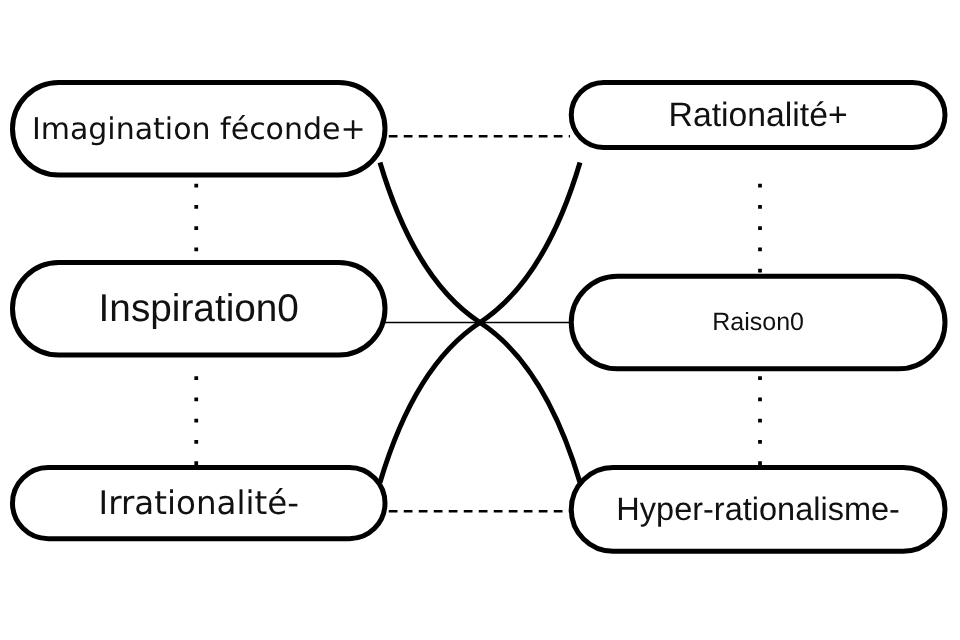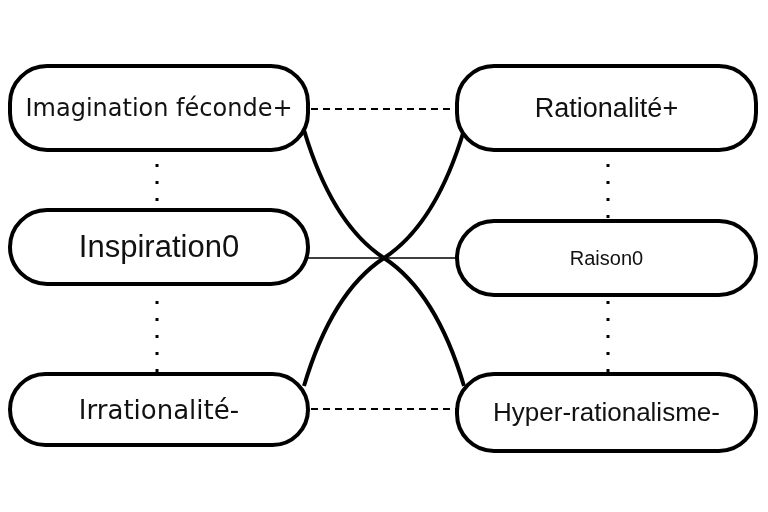--- a/index.html
+++ b/index.html
@@ -10,26 +10,26 @@
   svg.edge-layer { position:absolute; left:0; top:0; width:768px; height:512px; }
   .node {
     position:absolute; box-sizing:border-box;
     background:#ffffff; border:4px solid #000000; border-radius:39px;
     display:flex; align-items:center; justify-content:center;
     color:#111111; white-space:nowrap; z-index:2;
   }
   .f-dejavu { font-family:"DejaVu Sans", sans-serif; }
   .f-lib    { font-family:"Liberation Sans", sans-serif; }
 
-  .n-imagination { left:8px;   top:64px;  width:302px; height:88px; font-size:24px;text-align:center; }
-  .n-rationalite { left:455px; top:64px;  width:303px; height:88px; font-size:27px; }
+  .n-imagination { left:8px;   top:64px;  width:302px; height:78px; font-size:24px;text-align:center; }
+  .n-rationalite { left:455px; top:64px;  width:303px; height:56px; font-size:27px; }
   .n-inspiration { left:8px;   top:208px; width:302px; height:78px; font-size:31px; }
   .n-raison      { left:455px; top:219px; width:303px; height:78px; font-size:20px; }
-  .n-irrationalite { left:8px;   top:372px; width:302px; height:75px; font-size:26px; }
-  .n-hyper         { left:455px; top:372px; width:303px; height:81px; font-size:26px; }
+  .n-irrationalite { left:8px;   top:372px; width:302px; height:61px; font-size:26px; }
+  .n-hyper         { left:455px; top:372px; width:303px; height:71px; font-size:26px; }
 </style>
 </head>
 <body>
 
 <div class="stage">
 
   <svg class="edge-layer" viewBox="0 0 768 512" xmlns="http://www.w3.org/2000/svg">
 
     <path d="M304,130 Q332,224 384,258 Q436,292 464,386" fill="none" stroke="#000000" stroke-width="4"></path>
     <path d="M464,130 Q436,224 384,258 Q332,292 304,386" fill="none" stroke="#000000" stroke-width="4"></path>

